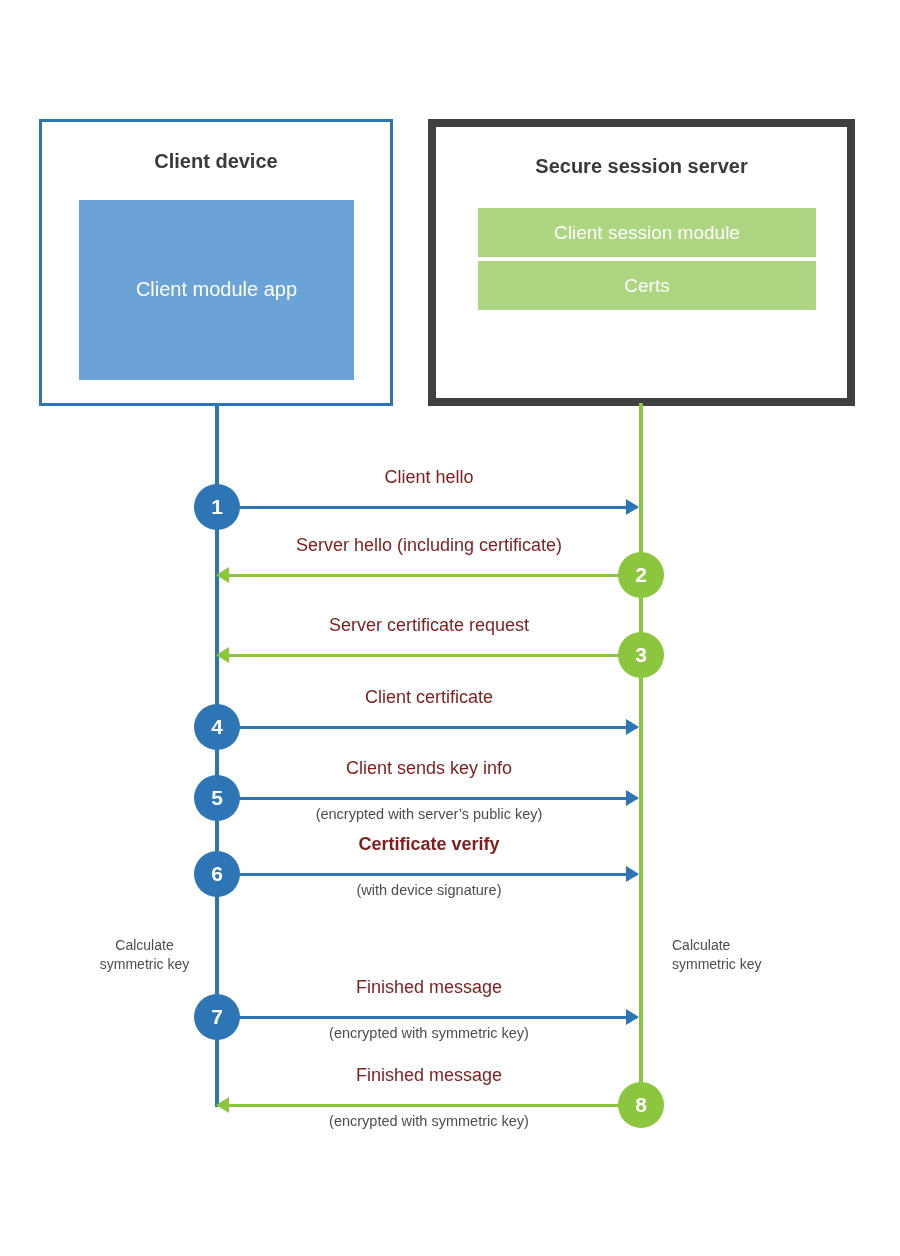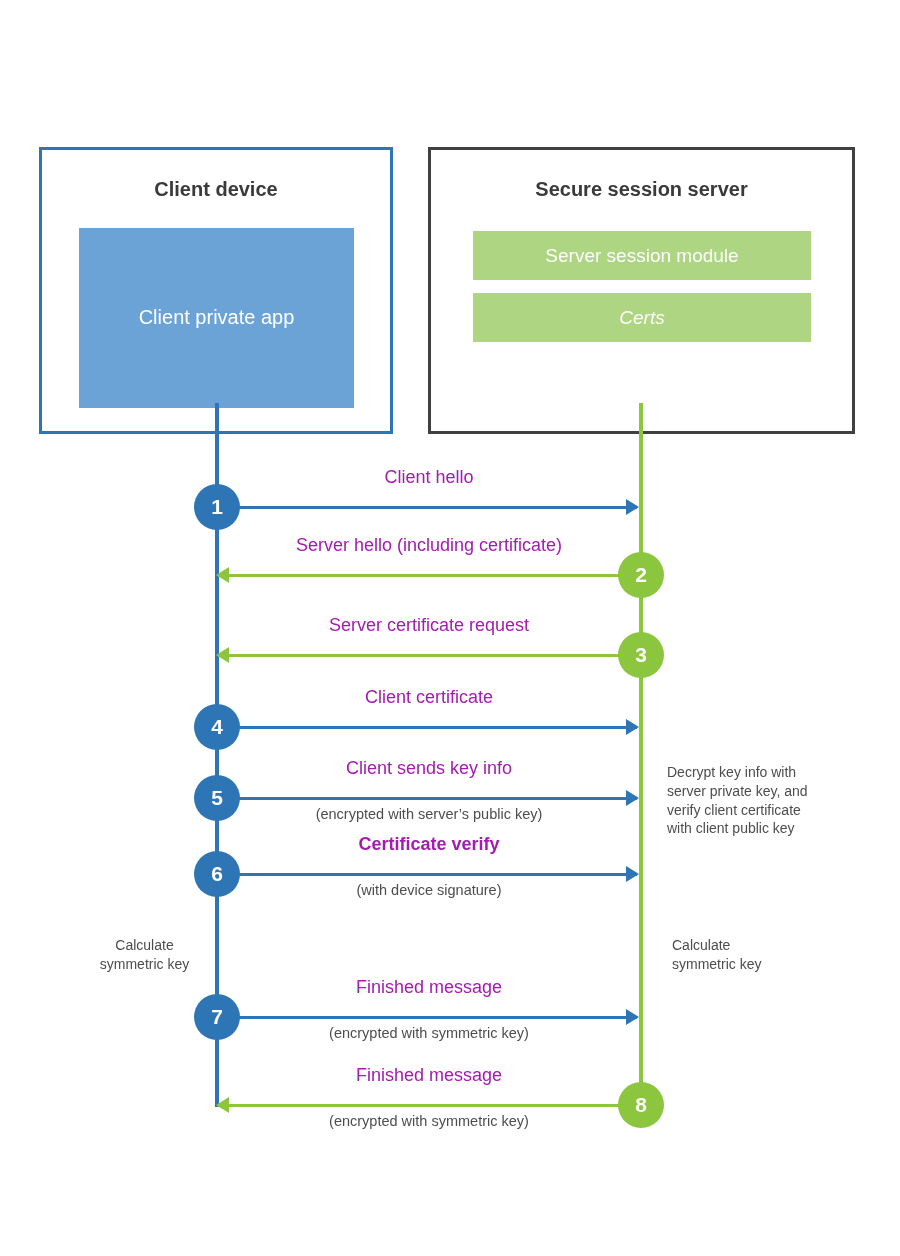--- a/index.html
+++ b/index.html
@@ -29,31 +29,30 @@
     color: #858585;
     letter-spacing: 0.1px;
     white-space: nowrap;
   }
 
   
   .participant-box {
     position: absolute;
     background: #ffffff;
     box-sizing: border-box;
-    margin-top: 28px;
   }
   #client-box {
     left: 39px;  top: 119px;
     width: 354px; height: 287px;
     border: 3px solid #2E75B6;
   }
   #server-box {
     left: 428px; top: 119px;
     width: 427px; height: 287px;
-    border: 3px solid #404040;
+    border: 8px solid #404040;
   }
   .participant-title {
     position: absolute;
     left: 0; right: 0;
     top: 28px;
     text-align: center;
     font-size: 20px;
     font-weight: bold;
     color: #3A3A3A;
   }
@@ -81,21 +80,21 @@
     background: #AED581;
     color: #ffffff;
     font-size: 19px;
     font-weight: 300;
     display: flex;
     align-items: center;
     justify-content: center;
     text-align: center;
   }
   #server-module-0 { top: 81px; }
-  #server-module-1 { top: 143px; font-style: italic; }
+  #server-module-1 { top: 134px; }
   #server-module-2 { top: 205px; }
 
   
   .lifeline {
     position: absolute;
     width: 4px;
   }
   #client-lifeline {
     left: 215px;
     top: 403px;
@@ -134,21 +133,21 @@
   .msg-head.right.blue  { border-left: 13px solid #2E75B6; }
   .msg-head.left.green  { border-right: 13px solid #8CC63F; }
 
   .msg-label {
     position: absolute;
     top: -40px;
     width: 440px;
     text-align: center;
     font-size: 18px;
     font-weight: 300;
-    color: #a21caf;
+    color: #7f1d1d;
     white-space: nowrap;
   }
   .msg-sublabel {
     position: absolute;
     top: 8px;
     width: 440px;
     text-align: center;
     font-size: 14.5px;
     font-weight: 300;
     color: #4D4D4D;
@@ -200,26 +199,26 @@
   }
 </style>
 </head>
 <body>
 
 <div id="diagram-root">
 
 
   <div class="participant-box" id="client-box">
     <div class="participant-title">Client device</div>
-    <div id="client-app-block">Client private app</div>
+    <div id="client-app-block">Client module app</div>
   </div>
 
   <div class="participant-box" id="server-box">
     <div class="participant-title">Secure session server</div>
-    <div class="server-module-block" id="server-module-0">Server session module</div>
+    <div class="server-module-block" id="server-module-0">Client session module</div>
     <div class="server-module-block" id="server-module-1">Certs</div>
   </div>
 
   <div class="lifeline" id="client-lifeline"></div>
   <div class="lifeline" id="server-lifeline"></div>
 
   <div id="messages-layer">
       <div class="message" style="top: 507px;">
         <div class="msg-line blue" style="left: 238px; width: 399px;"></div>
         <div class="msg-head right blue" style="left: 626px;"></div>
@@ -267,22 +266,18 @@
       </div>
       <div class="message" style="top: 1105px;">
         <div class="msg-line green" style="left: 218px; width: 402px;"></div>
         <div class="msg-head left green" style="left: 216px;"></div>
         <div class="msg-label" style="left: 209px;">Finished message</div>
         <div class="msg-sublabel" style="left: 209px;">(encrypted with symmetric key)</div>
         <div class="step-circle green" style="left: 618px; top: -23px;">8</div>
       </div>
     </div>
 
-  <div class="side-note" id="note-server-decrypt">Decrypt key info with
-server private key, and
-verify client certificate
-with client public key</div>
   <div class="side-note" id="note-client-calc">Calculate
 symmetric key</div>
   <div class="side-note" id="note-server-calc">Calculate
 symmetric key</div>
 
 </div>
 
 </body></html>

